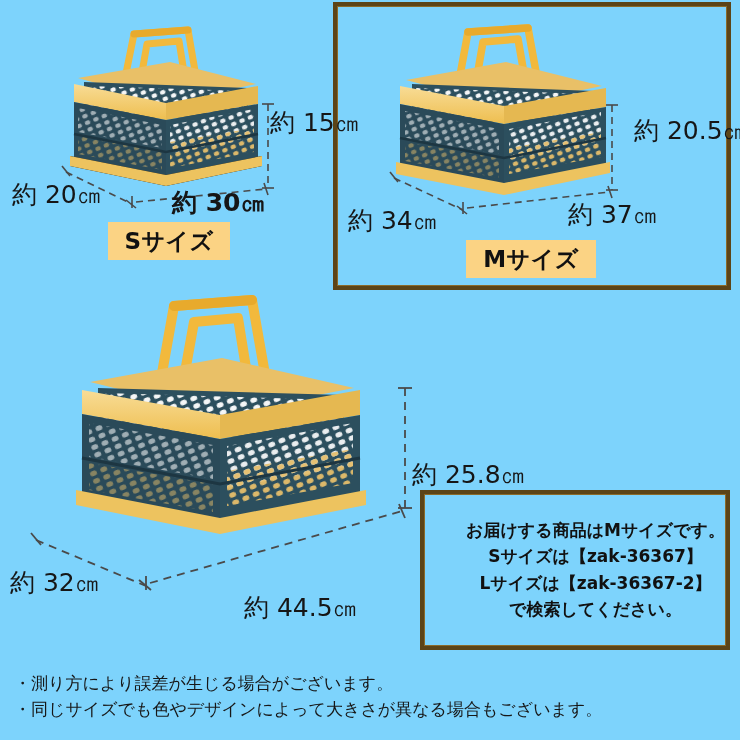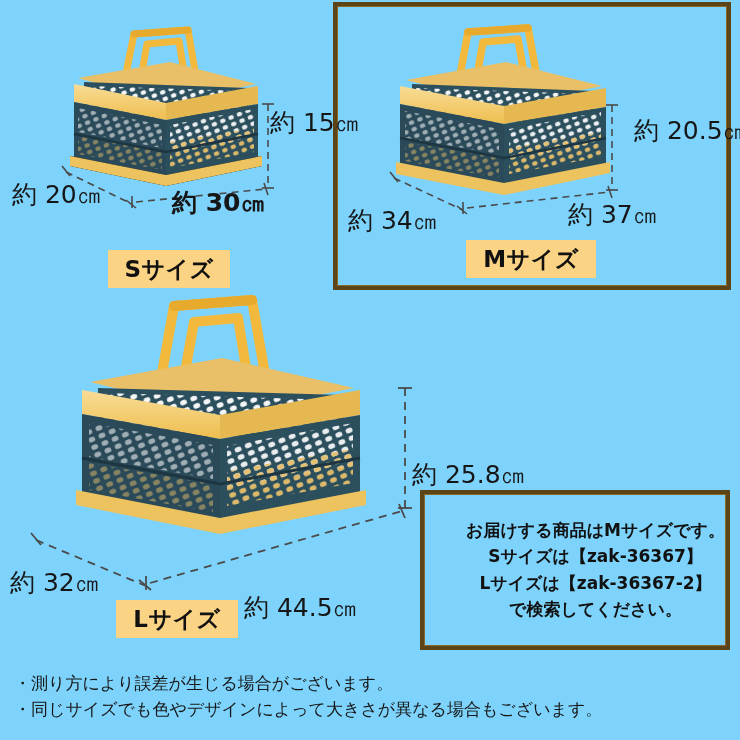--- a/index.html
+++ b/index.html
@@ -166,21 +166,21 @@
         <path d="M42 76 L50 86"></path>
           <path d="M106 110 L116 118"></path>
       </g>
     </svg>
   </div>
 
   <div class="dim" style="left:270px; top:110px; font-size:25px;">約 15㎝</div>
   <div class="dim" style="left:172px; top:190px; font-size:25px;font-weight:bold;">約 30㎝</div>
   <div class="dim" style="left:12px; top:182px; font-size:25px;">約 20㎝</div>
 
-  <div class="badge" style="left:108px; top:222px; width:122px; height:38px; font-size:23px;margin-top:28px;">
+  <div class="badge" style="left:108px; top:222px; width:122px; height:38px; font-size:23px;">
     <span>Sサイズ</span>
   </div>
 
   <div class="basket" id="basket-m" style="left:372px; top:8px; width:260px; height:210px;">
     <svg viewBox="0 0 260 210" xmlns="http://www.w3.org/2000/svg">
       <defs>
         <linearGradient id="mRim" x1="0" y1="0" x2="0" y2="1">
           <stop offset="0" stop-color="#f8dc96"></stop>
             <stop offset="1" stop-color="#eebe4f"></stop>
         </linearGradient>
@@ -288,23 +288,20 @@
         <path d="M11 153 L21 165"></path>
           <path d="M119 200 L131 210"></path>
       </g>
     </svg>
   </div>
 
   <div class="dim" style="left:412px; top:462px; font-size:25px;">約 25.8㎝</div>
   <div class="dim" style="left:244px; top:595px; font-size:25px;text-align:right;">約 44.5㎝</div>
   <div class="dim" style="left:10px; top:570px; font-size:25px;">約 32㎝</div>
 
-  <div class="badge" style="left:116px; top:600px; width:122px; height:38px; font-size:23px;">
-    <span>Lサイズ</span>
-  </div>
 
   <div class="frame" id="frame-note"></div>
   <div id="note-lines">
     <div>お届けする商品はMサイズです。</div>
     <div>Sサイズは【zak-36367】</div>
     <div>Lサイズは【zak-36367-2】</div>
     <div>で検索してください。</div>
   </div>
 
   <div id="footnotes">

